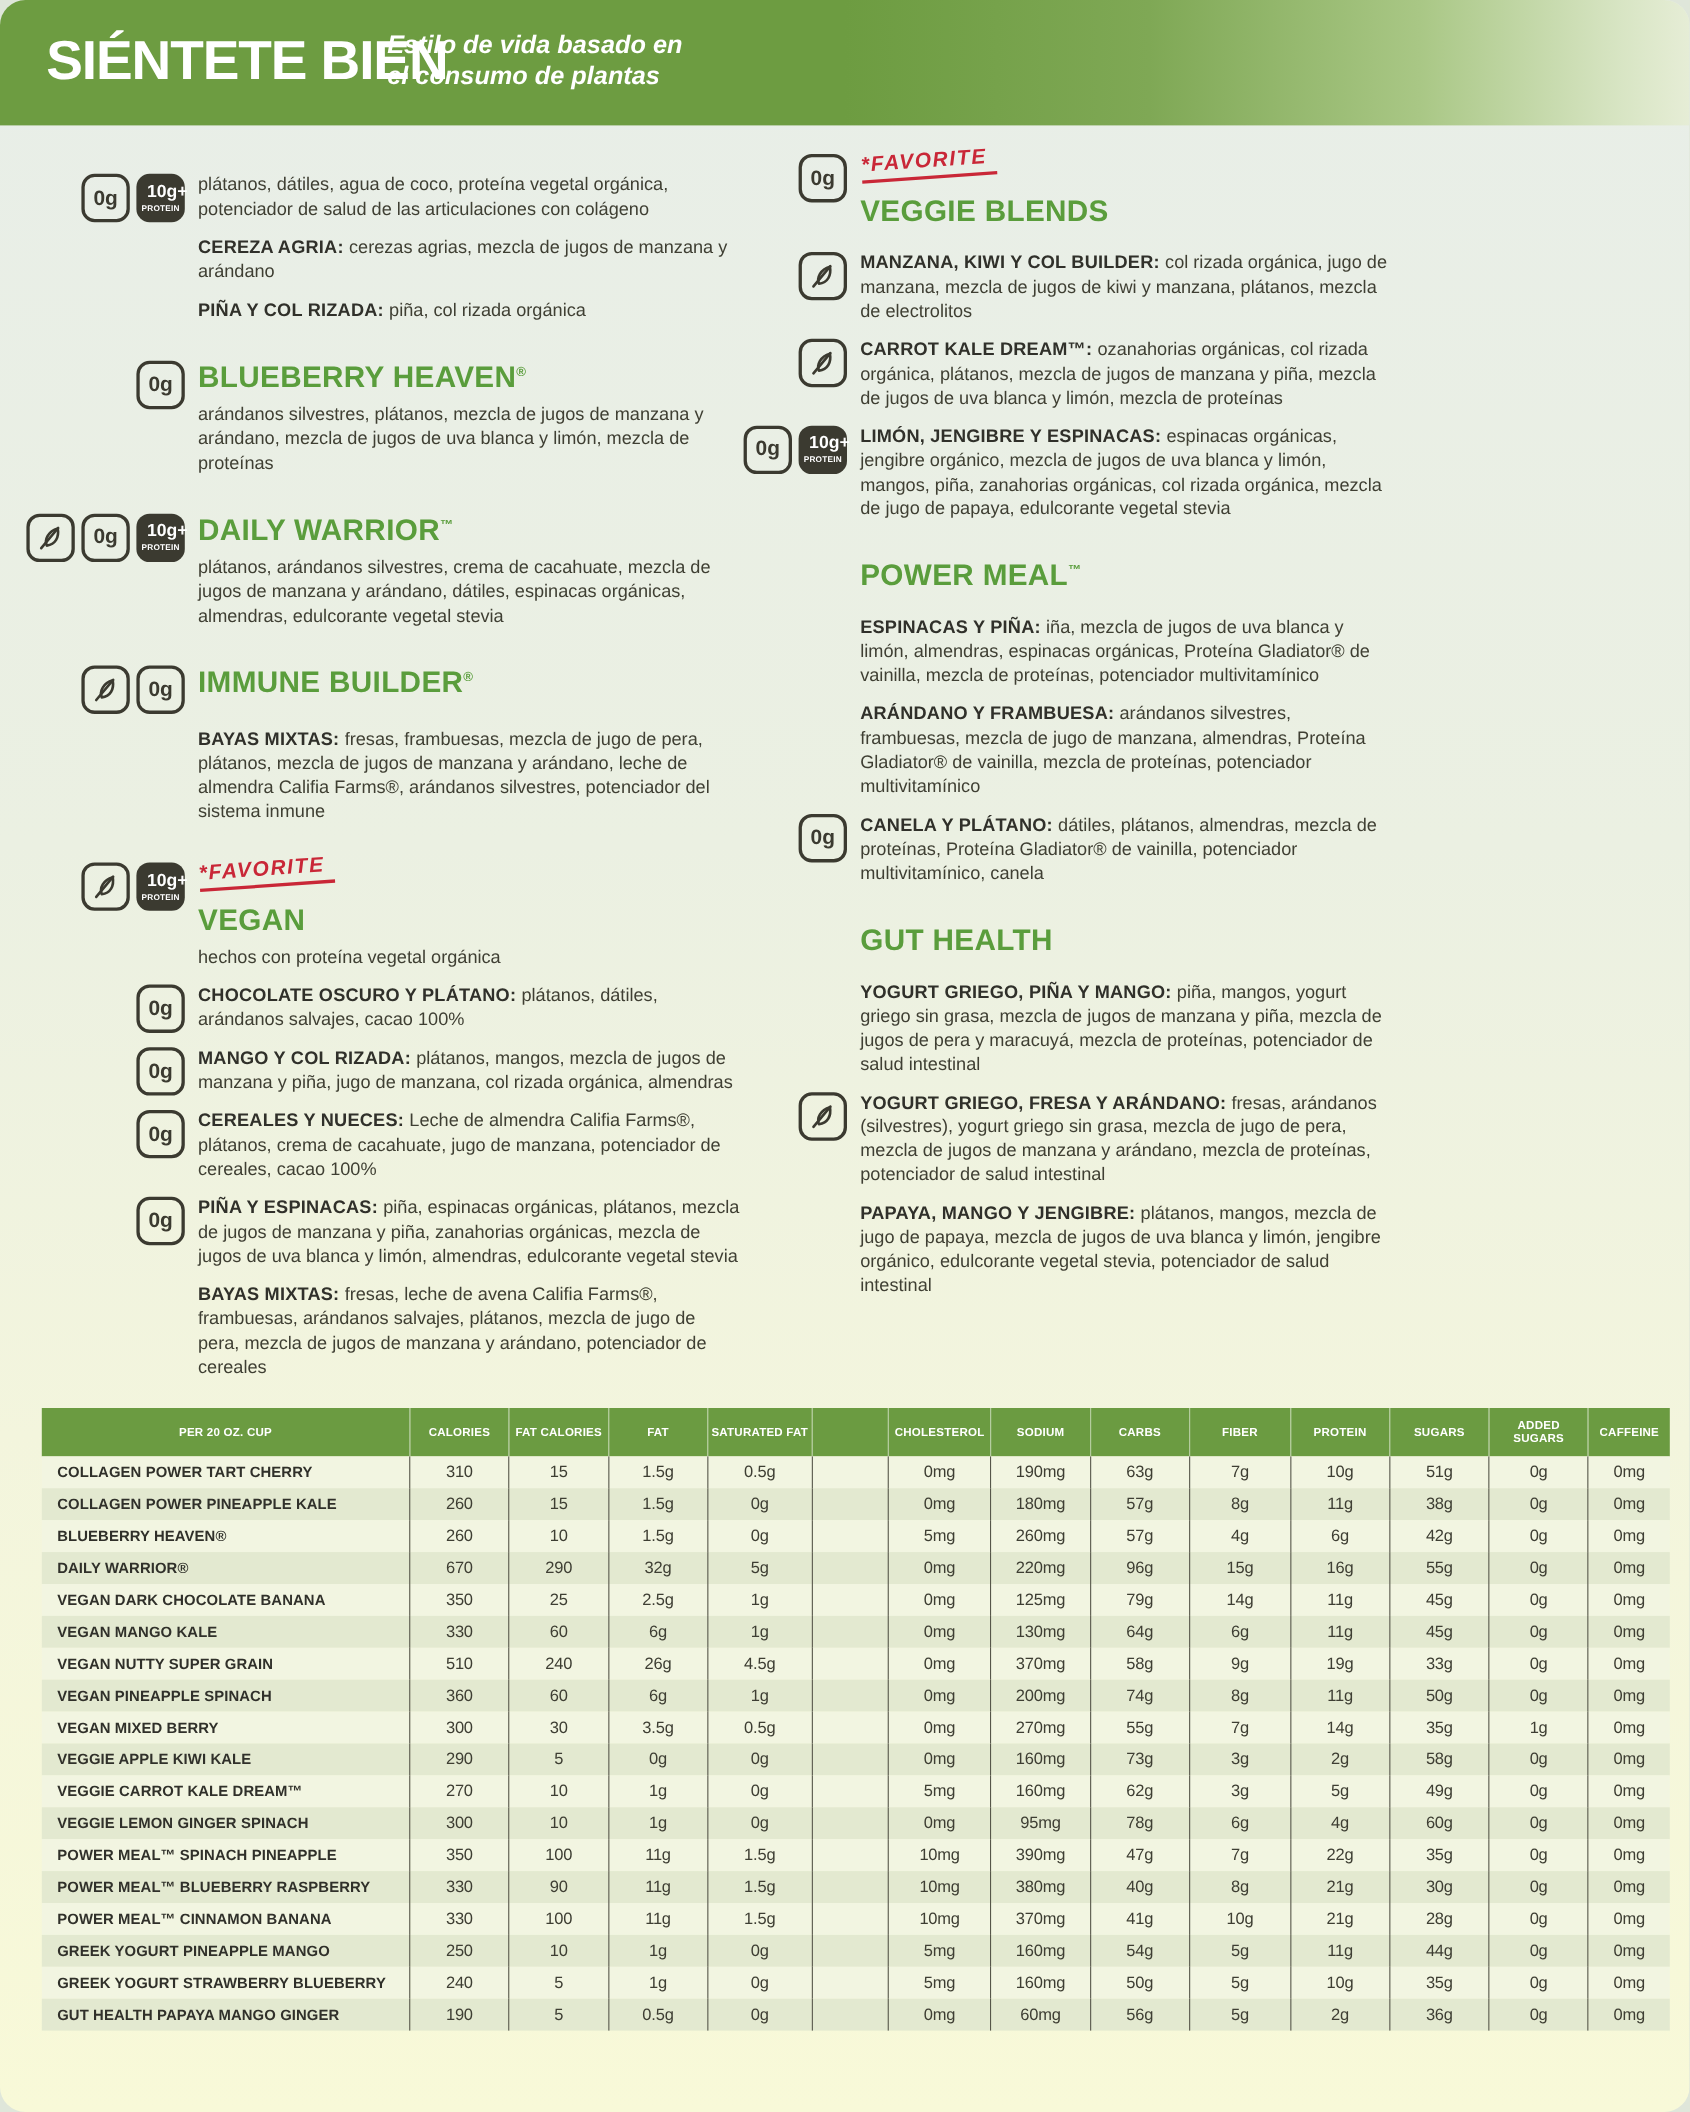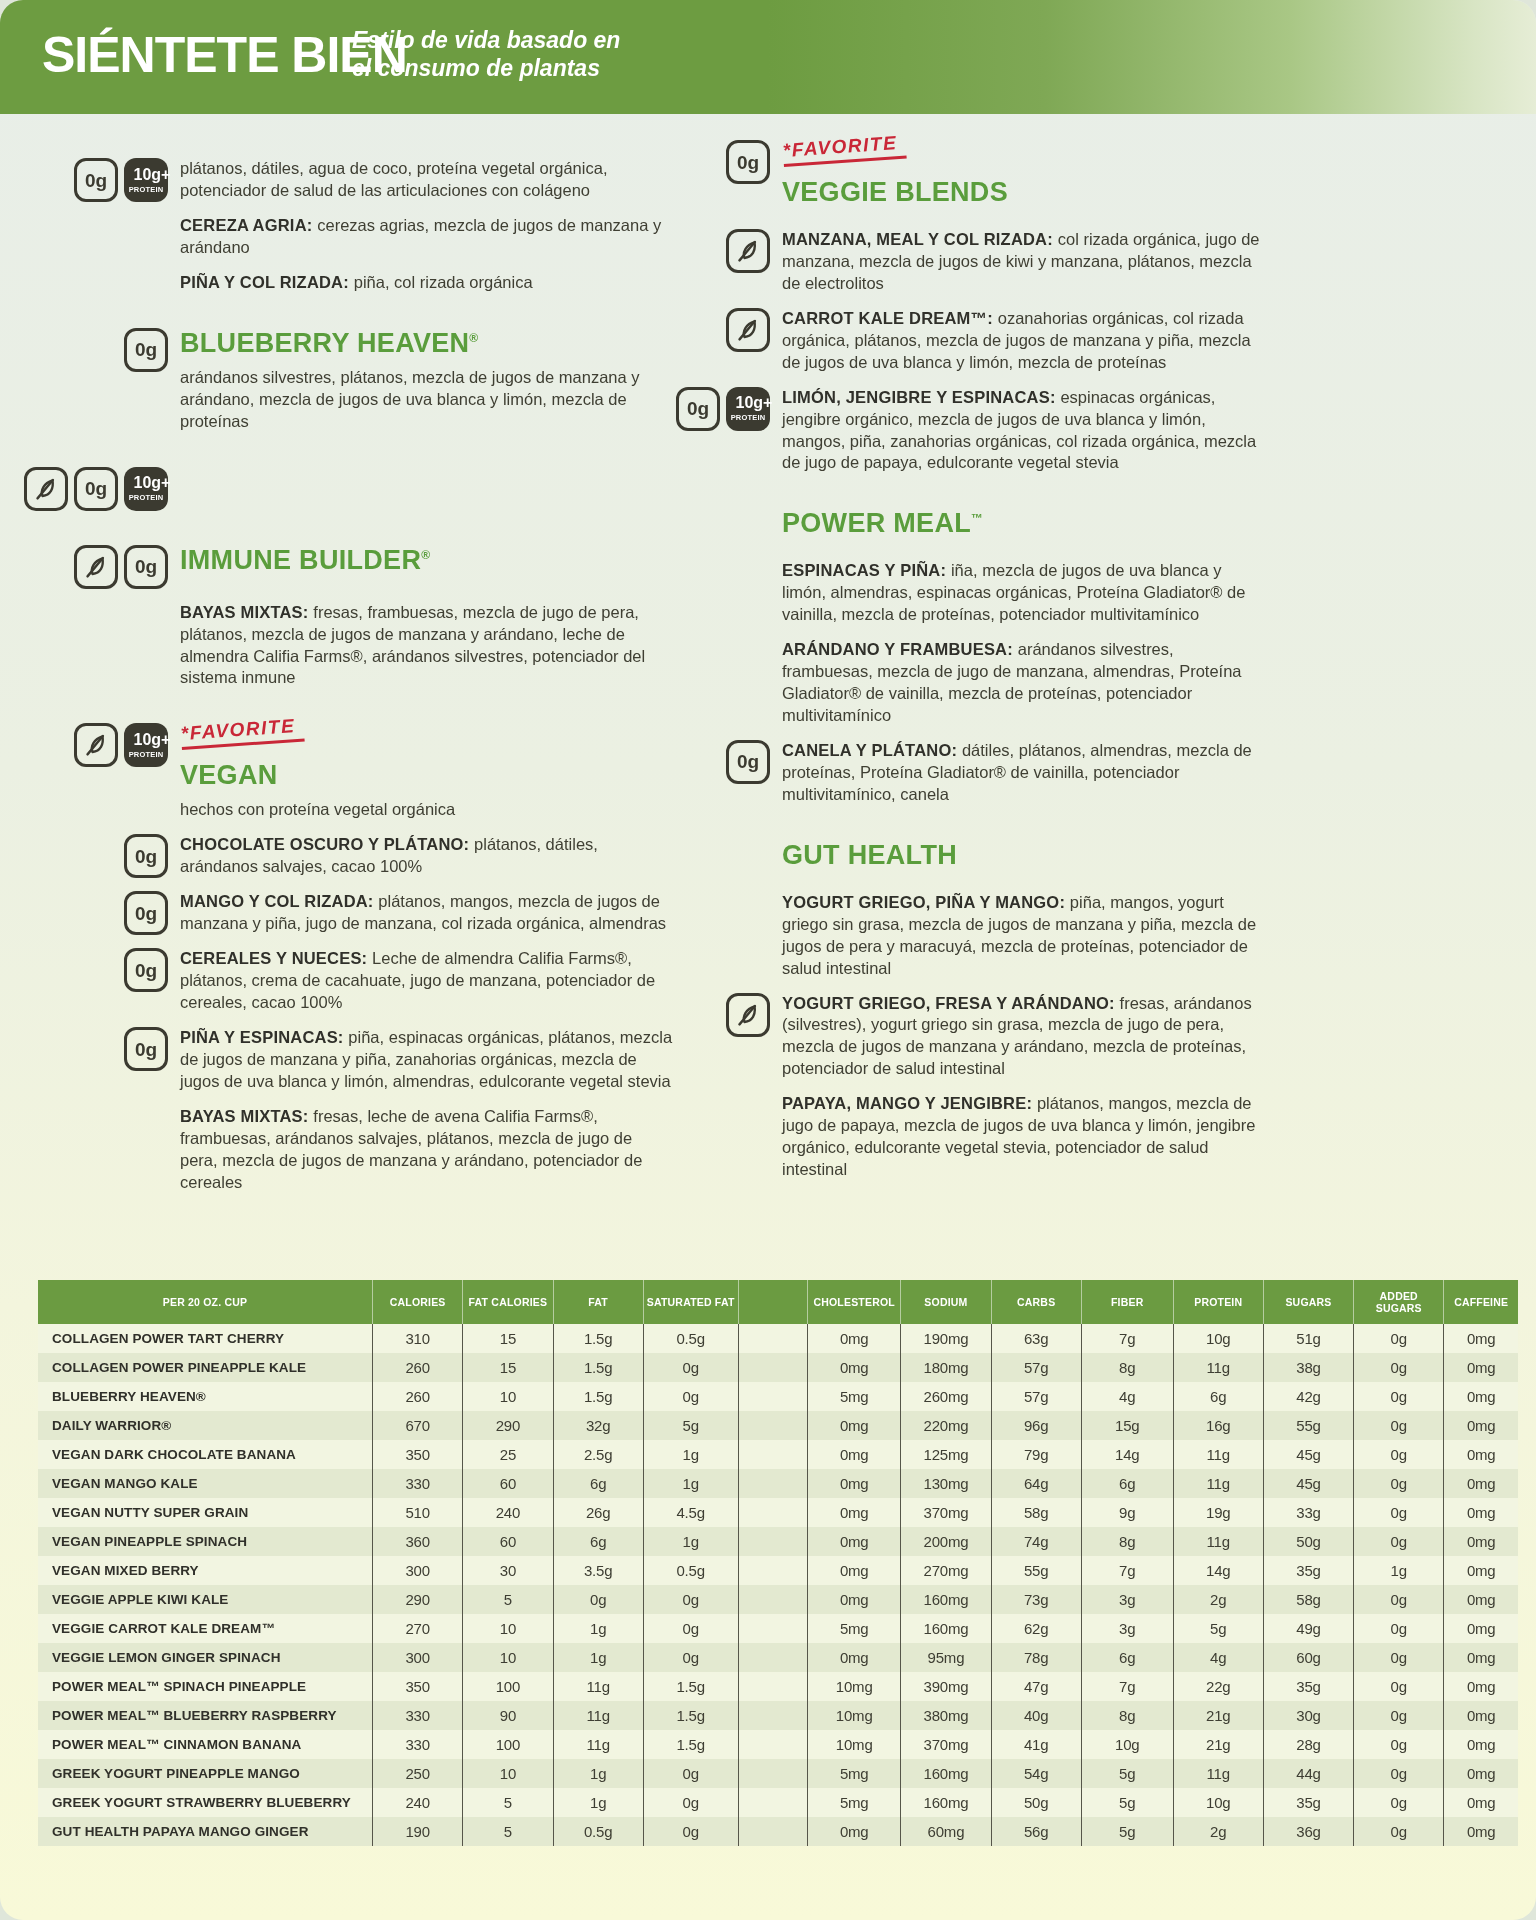--- a/index.html
+++ b/index.html
@@ -122,20 +122,24 @@
                 </span>
               </span>
               <span class="badge b-outline">
                 <span class="b-label">0g</span>
               </span>
               <span class="badge b-filled">
                 <span class="b-label">10g+</span>
                 <span class="b-sub">PROTEIN</span>
               </span>
             </div>
+            <div class="mtext">
+              <h2 class="sec-title">DAILY WARRIOR<sup>™</sup></h2>
+              <p class="desc">plátanos, arándanos silvestres, crema de cacahuate, mezcla de jugos de manzana y arándano, dátiles, espinacas orgánicas, almendras, edulcorante vegetal stevia</p>
+            </div>
           </div>
         </section>
         <section class="menu-section">
           <div class="mrow">
             <div class="gutter">
               <span class="badge b-outline">
                 <span>
                   <svg viewBox="0 0 24 24" fill="none" stroke="#3b3a30" stroke-width="1.9" stroke-linecap="round" stroke-linejoin="round">
                     <path d="M5.2 19.5 L17.5 4.8"></path>
                     <path d="M17.2 5.2 C18.3 11.5 15.6 16.8 9.2 17.6 C7.4 13.2 10.3 7.1 17.2 5.2 Z"></path>
@@ -245,21 +249,21 @@
               <span class="badge b-outline">
                 <span>
                   <svg viewBox="0 0 24 24" fill="none" stroke="#3b3a30" stroke-width="1.9" stroke-linecap="round" stroke-linejoin="round">
                     <path d="M5.2 19.5 L17.5 4.8"></path>
                     <path d="M17.2 5.2 C18.3 11.5 15.6 16.8 9.2 17.6 C7.4 13.2 10.3 7.1 17.2 5.2 Z"></path>
                   </svg>
                 </span>
               </span>
             </div>
             <div class="mtext">
-              <p class="desc"><b class="item-name">MANZANA, MEAL Y COL RIZADA: </b>col rizada orgánica, jugo de manzana, mezcla de jugos de kiwi y manzana, plátanos, mezcla de electrolitos</p>
+              <p class="desc"><b class="item-name">MANZANA, KIWI Y COL BUILDER: </b>col rizada orgánica, jugo de manzana, mezcla de jugos de kiwi y manzana, plátanos, mezcla de electrolitos</p>
             </div>
           </div>
           <div class="mrow item-row">
             <div class="gutter">
               <span class="badge b-outline">
                 <span>
                   <svg viewBox="0 0 24 24" fill="none" stroke="#3b3a30" stroke-width="1.9" stroke-linecap="round" stroke-linejoin="round">
                     <path d="M5.2 19.5 L17.5 4.8"></path>
                     <path d="M17.2 5.2 C18.3 11.5 15.6 16.8 9.2 17.6 C7.4 13.2 10.3 7.1 17.2 5.2 Z"></path>
                   </svg>

